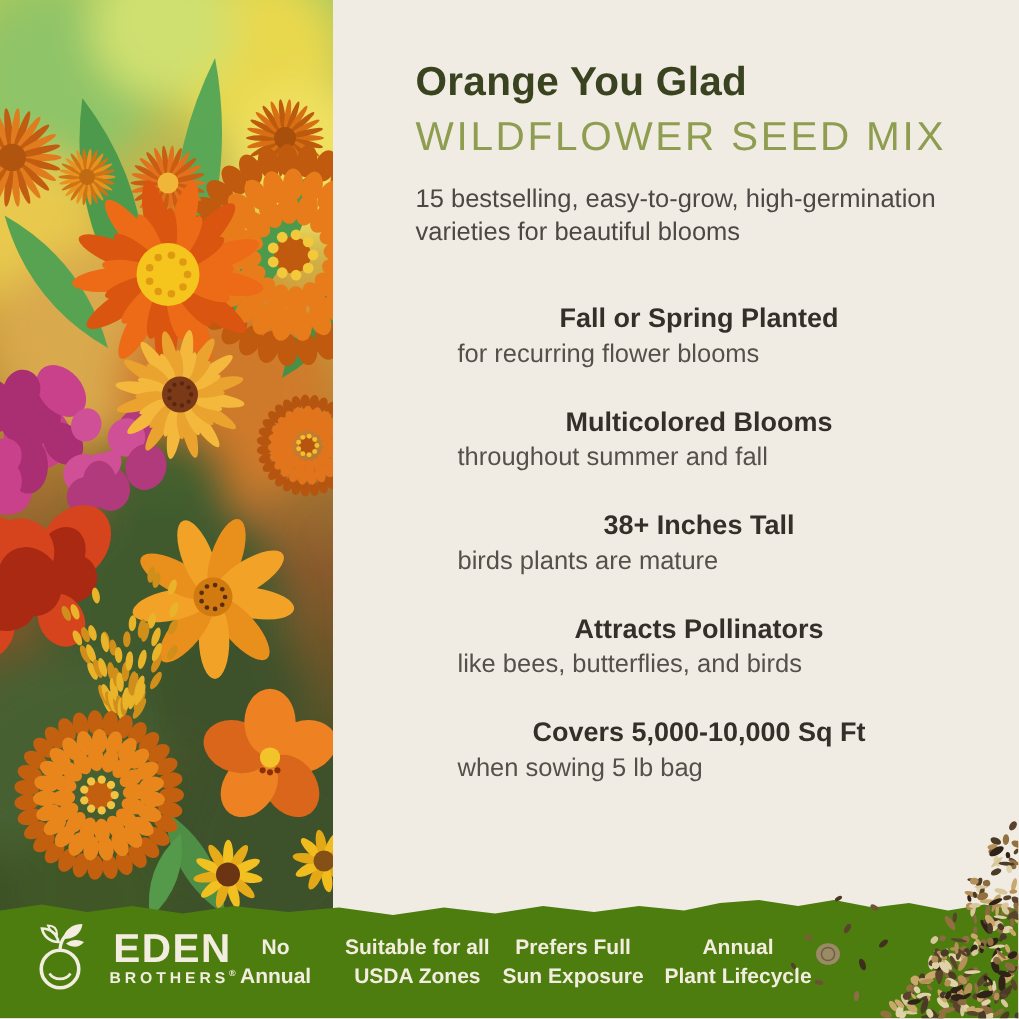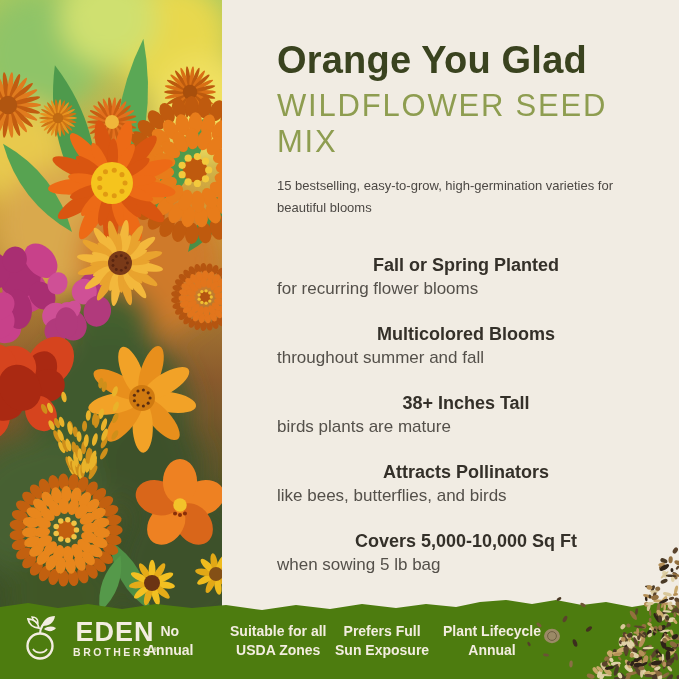--- a/index.html
+++ b/index.html
@@ -6,45 +6,45 @@
   html,body { width:679px; height:679px; }
   body {
     position:relative; overflow:hidden;
     background:#f1ece3;
     font-family:"Liberation Sans", sans-serif;
   }
   .photo { position:absolute; left:0; top:0; width:222px; height:612px; z-index:1; }
   .photo svg { display:block; }
 
   .content { position:absolute; left:277px; top:40px; width:378px; z-index:1; }
-  .title { font-size:38px; font-weight:bold; color:#3a431f; letter-spacing:0.2px; line-height:1.08; }
-  .subtitle { font-size:31px; font-weight:400; color:#8e9d50; letter-spacing:1.8px; margin-top:7px; }
-  .desc { font-size:13px; color:#4c4844; line-height:22px; margin-top:15px; width:352px; }
+  .title { font-size:27px; font-weight:bold; color:#3a431f; letter-spacing:0.2px; line-height:1.08; }
+  .subtitle { font-size:27px; font-weight:400; color:#8e9d50; letter-spacing:1.8px; margin-top:7px; }
+  .desc { font-size:17px; color:#4c4844; line-height:22px; margin-top:15px; width:352px; }
   .features { margin-top:35px; }
   .feature { margin-bottom:23px; }
   .feature-heading { font-size:18px; font-weight:bold; color:#343029; line-height:22px;text-align:center; }
-  .feature-detail { font-size:17px; color:#54504a; line-height:22px; margin-top:2px; }
+  .feature-detail { font-size:17px; color:#54504a; line-height:22px; margin-top:2px;margin-left:28px; }
 
   .bottom-bar {
     position:absolute; left:0; bottom:0; width:679px; height:84px;
     background:#4d7c0f; z-index:2;
     clip-path: polygon(0px 12px, 28px 8px, 58px 13px, 88px 9px, 122px 14px, 156px 9px,
       192px 13px, 226px 10px, 262px 15px, 296px 10px, 330px 14px, 362px 9px, 396px 13px,
       426px 9px, 456px 12px, 480px 7px, 506px 5px, 532px 9px, 556px 5px, 582px 10px,
       606px 7px, 632px 12px, 656px 8px, 679px 11px, 679px 84px, 0px 84px);
     text-align: center;
   }
   .logo { position:absolute; left:24px; top:20px; display:flex; align-items:center; }
   .logo-text { margin-left:7px; color:#f3ede0; }
   .logo-eden { font-size:27px; font-weight:bold; letter-spacing:1px; line-height:26px; }
   .logo-brothers { font-size:10.5px; font-weight:bold; letter-spacing:2.6px; margin-top:1px; }
   .reg { font-size:6px; vertical-align:super; letter-spacing:0; }
 
   .badge { position:absolute; top:27px; color:#f3ede0; font-weight:bold; font-size:14px; line-height:19px; }
-  .badge-0 { left:146px; }
+  .badge-0 { left:160px; }
   .badge-1 { left:218px;margin-left:12px; }
   .badge-2 { left:335px; }
   .badge-3 { left:443px; }
 
   .seeds { position:absolute; right:0; bottom:0; width:180px; height:140px; z-index:3; pointer-events:none; }
 </style>
 </head>
 <body>
 
 <div class="photo">
@@ -733,22 +733,22 @@
   </div>
   <div class="badge badge-1">
     <div>Suitable for all</div>
     <div>USDA Zones</div>
   </div>
   <div class="badge badge-2">
     <div>Prefers Full</div>
     <div>Sun Exposure</div>
   </div>
   <div class="badge badge-3">
+    <div>Annual</div>
     <div>Plant Lifecycle</div>
-    <div>Annual</div>
   </div>
 </div>
 
 <div class="seeds">
   <svg id="seeds-svg" viewBox="0 0 180 140" width="180" height="140">
       <ellipse cx="137.53617958165705" cy="72.57635639980435" rx="3.324650936294347" ry="1.4398710068780929" fill="#5a432c" transform="rotate(96.25311459414661 137.53617958165705 72.57635639980435)"></ellipse>
       <ellipse cx="176.03029880672693" cy="34.65470319613814" rx="2.686850153654814" ry="1.215486079105176" fill="#5a432c" transform="rotate(27.835925426334143 176.03029880672693 34.65470319613814)"></ellipse>
       <ellipse cx="164.32932743802667" cy="77.51950471661985" rx="4.448327267821878" ry="2.4489845556672662" fill="#e0d2a8" transform="rotate(112.38851595204324 164.32932743802667 77.51950471661985)"></ellipse>
       <ellipse cx="126.59059546887875" cy="96.36164545547217" rx="3.282804283872247" ry="1.2081868073437363" fill="#e0d2a8" transform="rotate(23.99278682190925 126.59059546887875 96.36164545547217)"></ellipse>
       <ellipse cx="165.84691899362952" cy="76.7021700181067" rx="4.358879774715751" ry="2.379817017004825" fill="#d8c79a" transform="rotate(21.067450982518494 165.84691899362952 76.7021700181067)"></ellipse>

